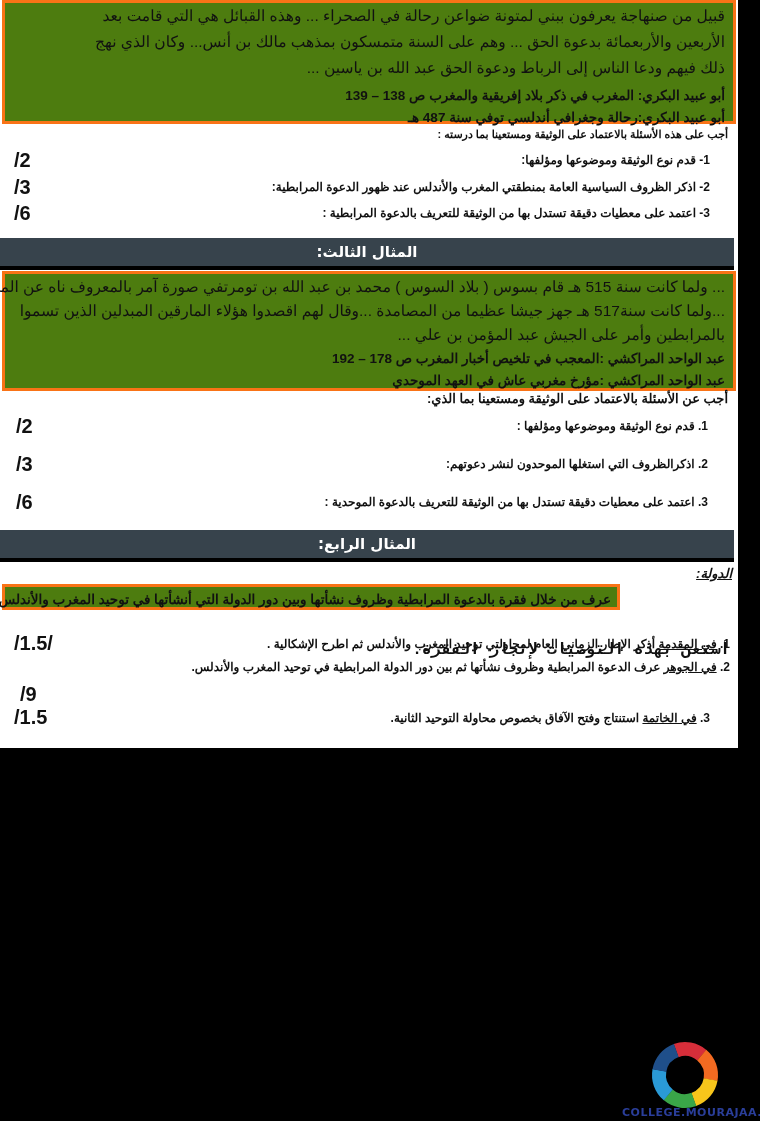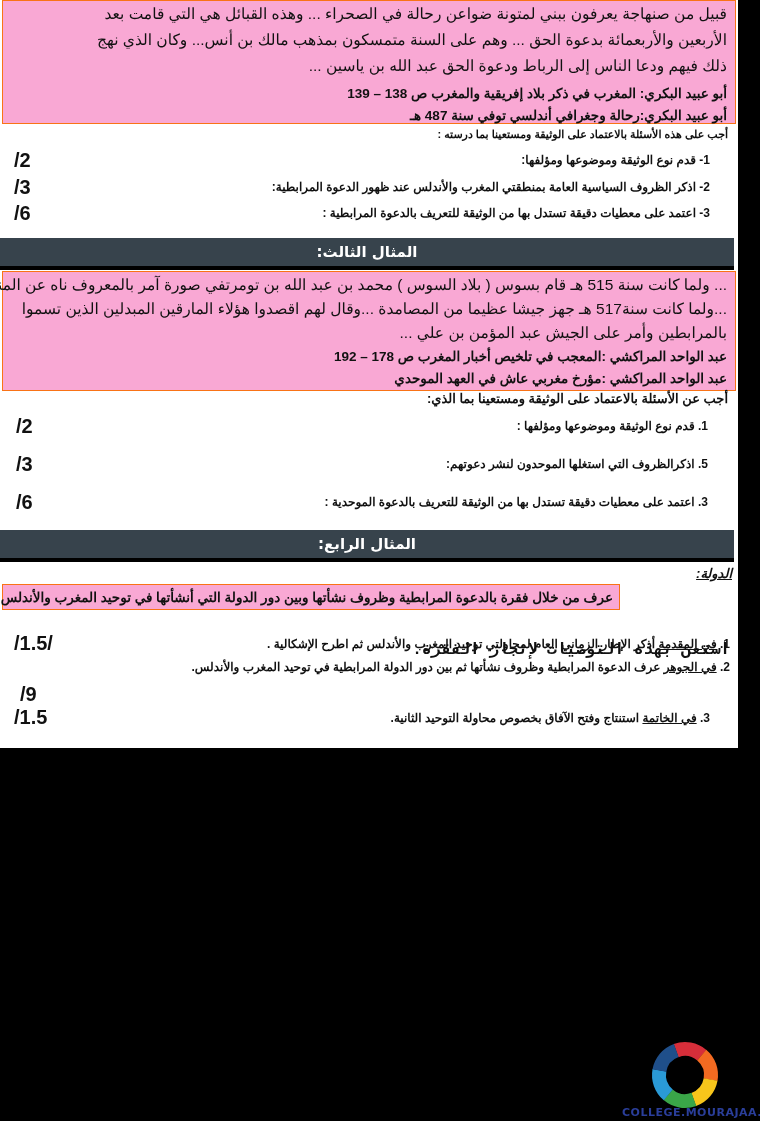--- a/index.html
+++ b/index.html
@@ -5,21 +5,21 @@
   html, body { margin:0; padding:0; }
   body {
     width:760px; height:1121px; background:#000; position:relative; overflow:hidden;
     font-family: "DejaVu Sans", "Liberation Sans", sans-serif;
   }
   .page {
     position:absolute; left:0; top:0; width:738px; height:748px; background:#fff;
   }
   .rtl { direction:rtl; text-align:right; }
   .box {
-    position:absolute; border:1px solid #f97316; background:#f9a8d4; box-sizing:border-box;
+    position:absolute; border:3px solid #f97316; background:#4d7c0f; box-sizing:border-box;
   }
   .line { position:absolute; right:8px; left:8px; white-space:nowrap; color:#111; }
   .plain { font-size:15.5px; font-family:"Liberation Sans", sans-serif; }
   .bold { font-weight:bold; font-size:13.5px; font-family:"Liberation Sans", sans-serif; }
   .q { position:absolute; white-space:nowrap; font-family:"Liberation Sans", sans-serif; font-weight:bold; font-size:12px; color:#111; }
   .score { position:absolute; font-family:"Liberation Sans", sans-serif; font-weight:bold; font-size:20px; color:#111; direction:ltr; }
   .bar {
     position:absolute; left:0; height:28px; background:#37434c; color:#fff;
     font-family:"DejaVu Sans", sans-serif; font-weight:bold; font-size:15px;
     display:flex; align-items:center; justify-content:center;
@@ -64,21 +64,21 @@
     <div class="line plain" style="top:52px;">بالمرابطين وأمر على الجيش عبد المؤمن بن علي ...</div>
     <div class="line bold" style="top:76px;">عبد الواحد المراكشي :المعجب في تلخيص أخبار المغرب ص 178 – 192</div>
     <div class="line bold" style="top:98px;">عبد الواحد المراكشي :مؤرخ مغربي عاش في العهد الموحدي</div>
   </div>
 
   <div class="q rtl" style="right:10px; top:391px; font-size:13px;">أجب عن الأسئلة بالاعتماد على الوثيقة ومستعينا بما الذي:</div>
 
   <div class="q rtl" style="right:30px; top:419px;">1.  قدم نوع الوثيقة وموضوعها ومؤلفها :</div>
   <div class="score" style="left:16px; top:415px;">/2</div>
 
-  <div class="q rtl" style="right:30px; top:457px;">5.  اذكرالظروف التي استغلها الموحدون لنشر دعوتهم:</div>
+  <div class="q rtl" style="right:30px; top:457px;">2.  اذكرالظروف التي استغلها الموحدون لنشر دعوتهم:</div>
   <div class="score" style="left:16px; top:453px;">/3</div>
 
   <div class="q rtl" style="right:30px; top:495px;">3. اعتمد على معطيات دقيقة  تستدل بها من الوثيقة للتعريف بالدعوة الموحدية :</div>
   <div class="score" style="left:16px; top:491px;">/6</div>
 
   <div class="bar" style="top:530px; width:734px;">:المثال الرابع</div>
 
   <div class="q rtl u" style="right:6px; top:566px; font-style:italic; font-size:13px;">الدولة:</div>
 
   <div class="box rtl" style="left:2px; top:584px; width:618px; height:26px;">

